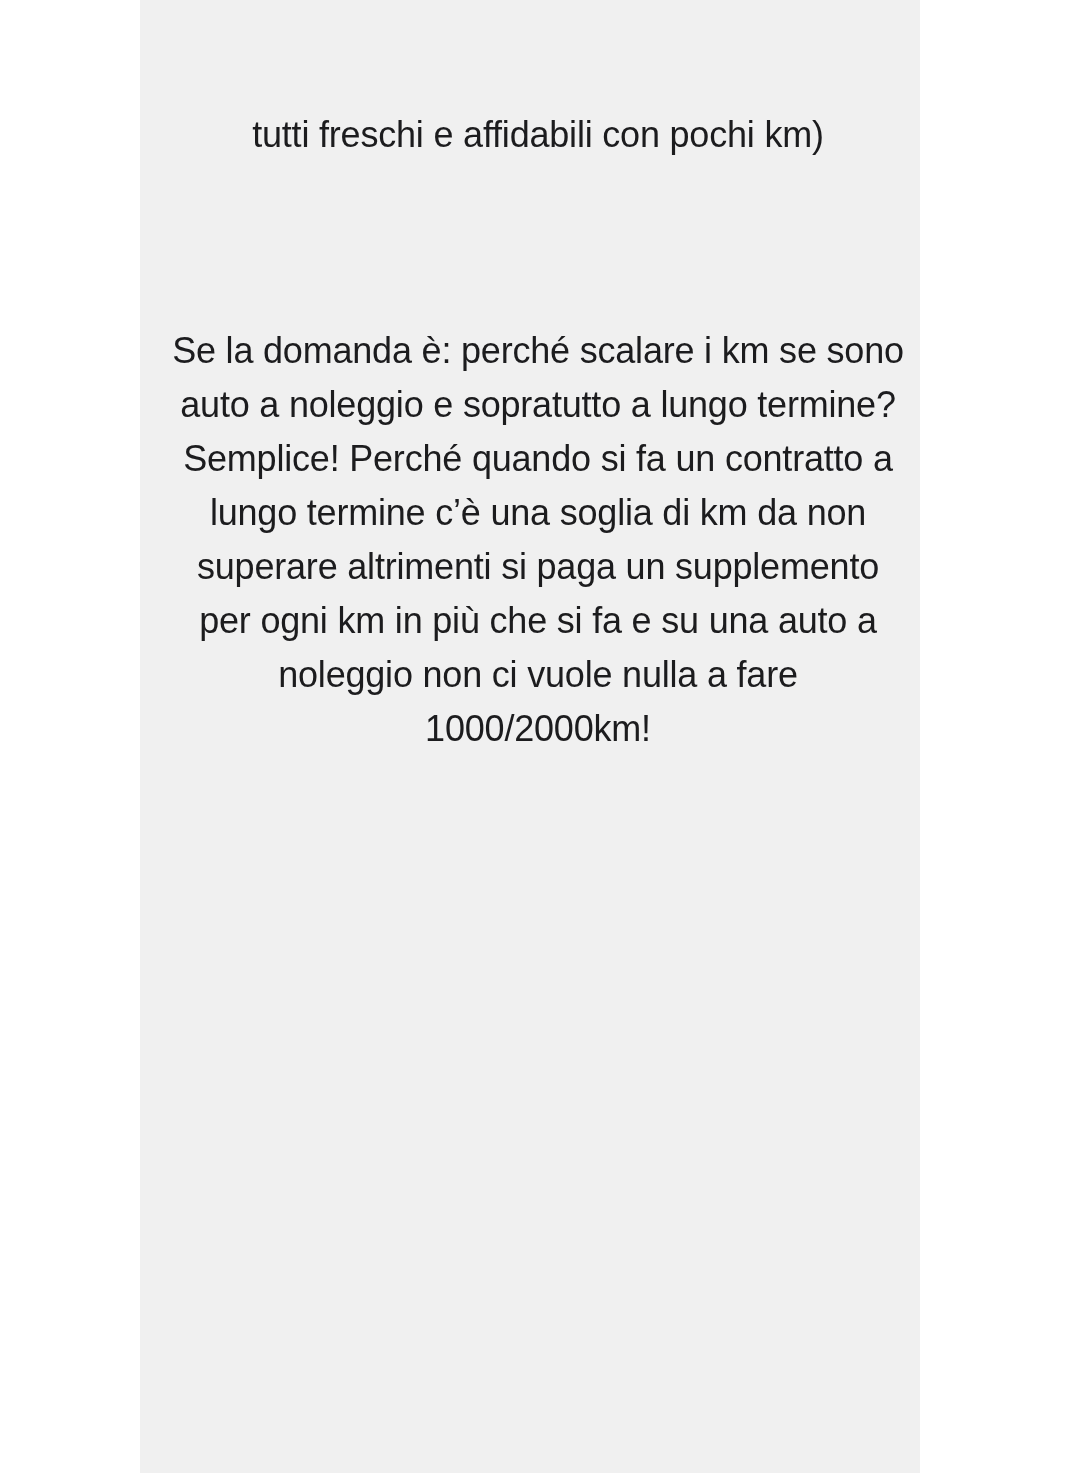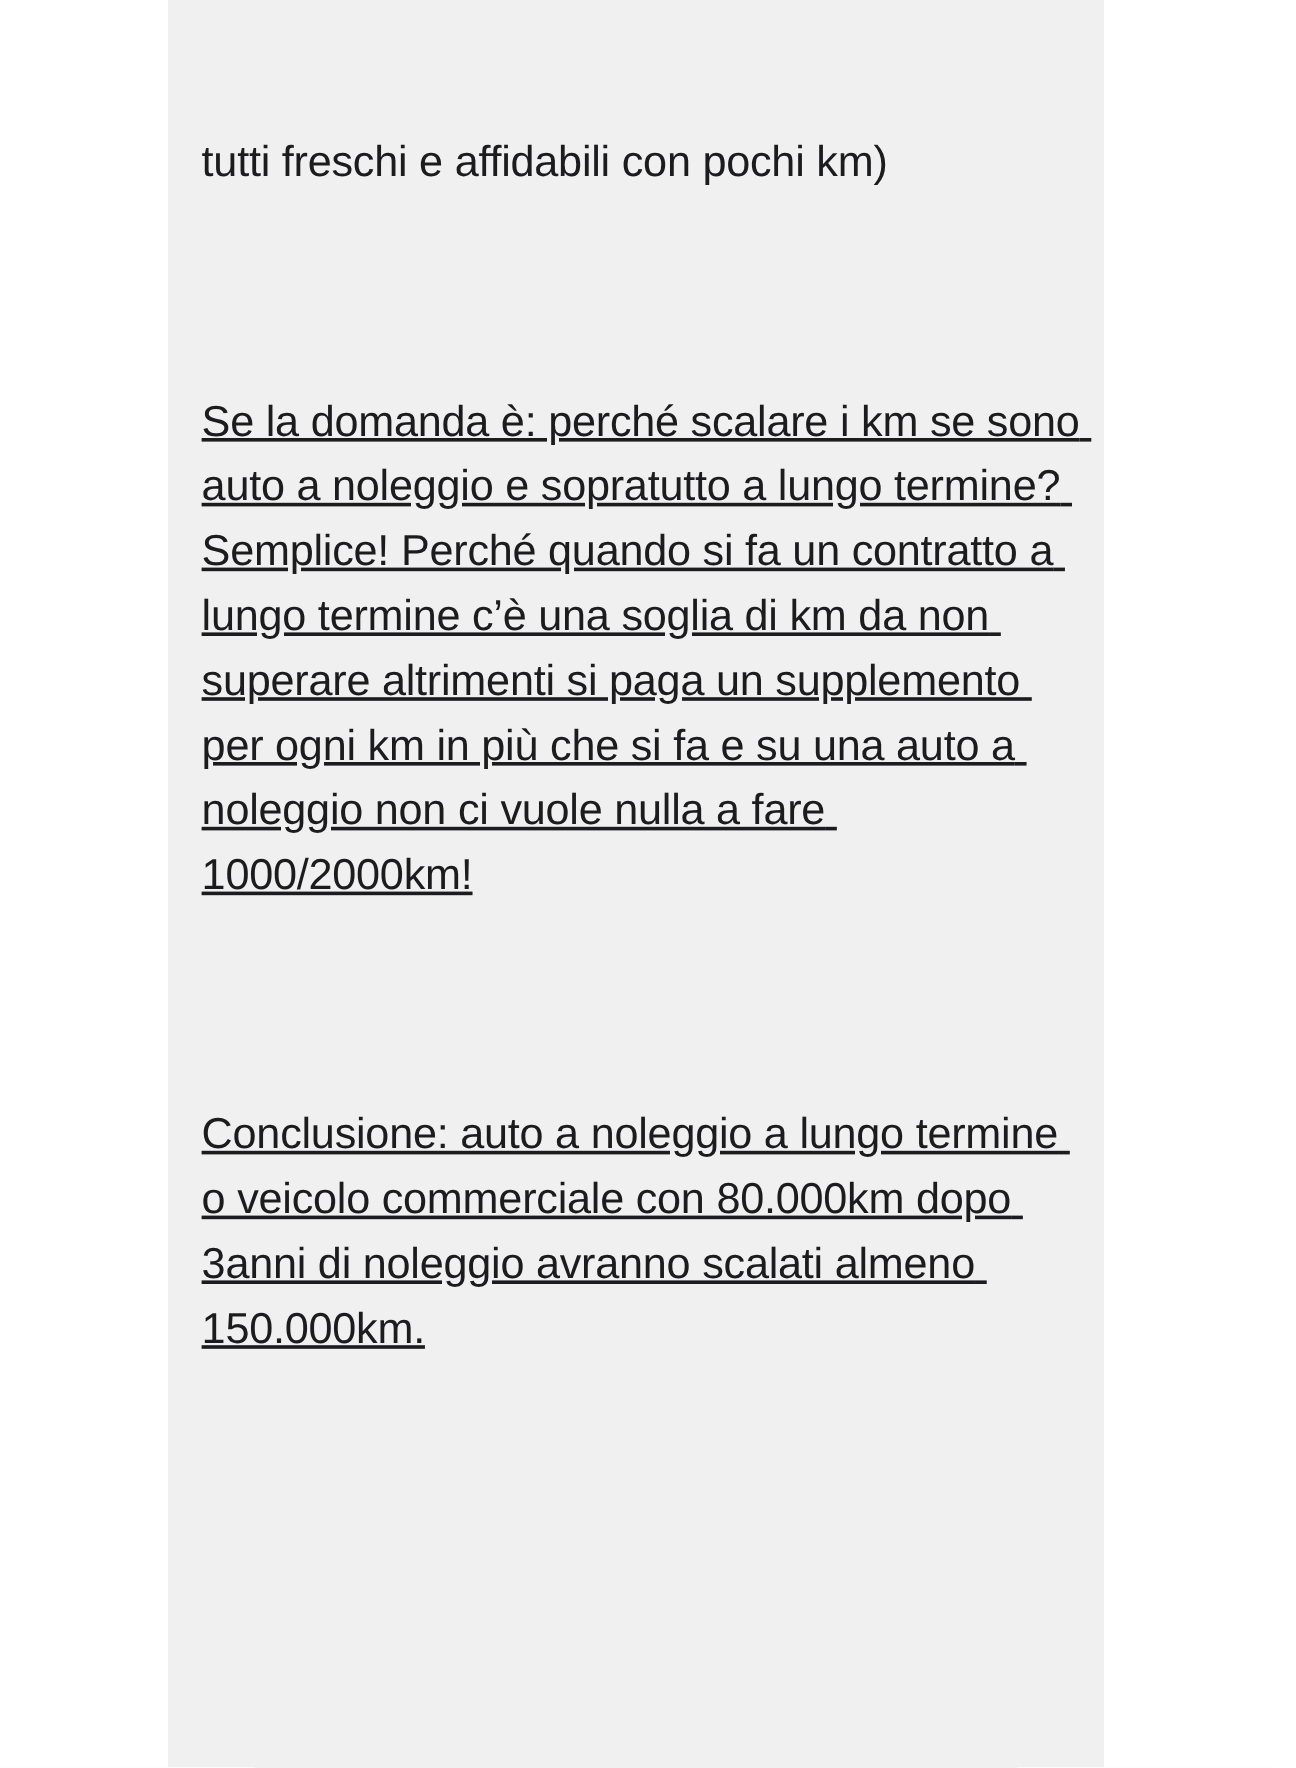--- a/index.html
+++ b/index.html
@@ -40,36 +40,35 @@
     line-height: 54px;
     letter-spacing: -0.2px;
     font-weight: 400;
     white-space: pre-wrap;
     word-wrap: break-word;
   }
   .para {
     margin: 0;
     padding: 0;
     white-space: pre-wrap;
+    text-align: center;
   }
   .para + .para {
     margin-top: 54px;
-    text-decoration: underline;
   }
   .clipped-top {
     margin-top: 0;
   }
 </style>
 </head>
 <body>
 
 <div class="page">
 
   <div class="text-panel"></div>
 
   <div class="message-body">
     <p class="para clipped-top">tutti freschi e affidabili con pochi km)</p>
     <p class="para">Se la domanda è: perché scalare i km se sono auto a noleggio e sopratutto a lungo termine? Semplice! Perché quando si fa un contratto a lungo termine c’è una soglia di km da non superare altrimenti si paga un supplemento per ogni km in più che si fa e su una auto a noleggio non ci vuole nulla a fare 1000/2000km!</p>
-    <p class="para">Conclusione: auto a noleggio a lungo termine o veicolo commerciale con 80.000km dopo 3anni di noleggio avranno scalati almeno 150.000km.</p>
     
   </div>
 
 </div>
 
 </body></html>

